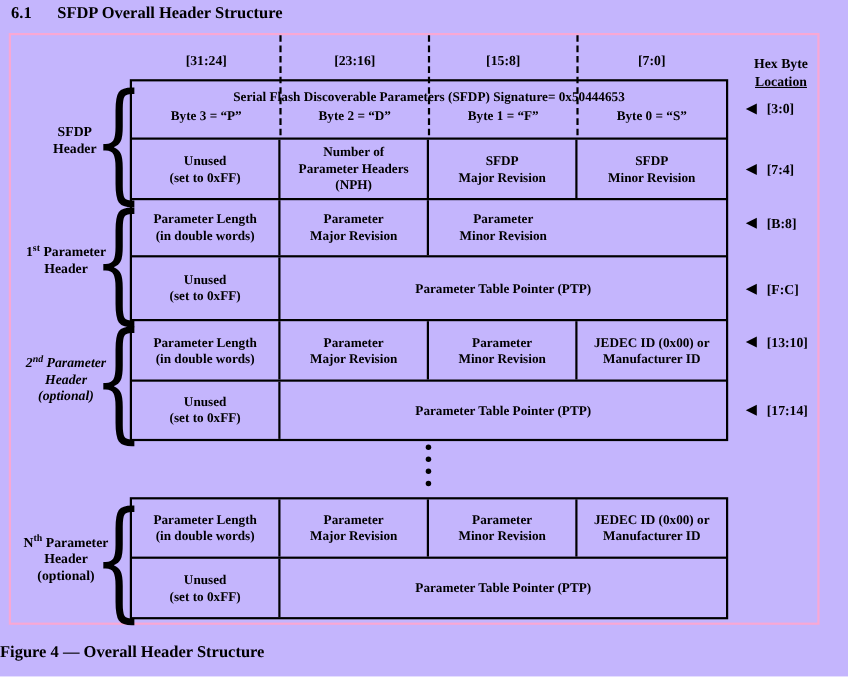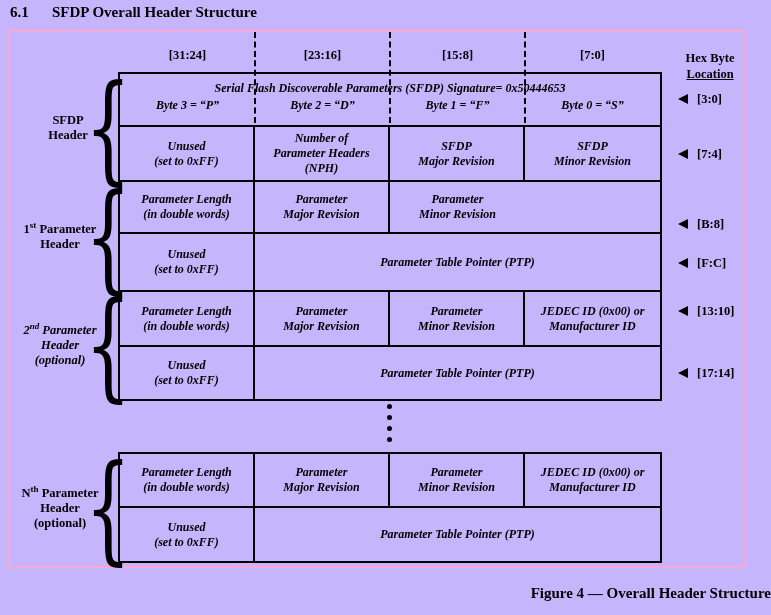--- a/index.html
+++ b/index.html
@@ -20,21 +20,21 @@
   .bit-label { position:absolute; top:16px; width:135px; text-align:center; font-size:12.5px; }
   .bl0 { left:110px; } .bl1 { left:245px; } .bl2 { left:380px; } .bl3 { left:515px; }
 
   
   .dash-line { position:absolute; top:0; height:91px; width:0; border-left:2px dashed #000; }
   .dl0 { left:244px; } .dl1 { left:379px; } .dl2 { left:514px; }
 
   
   .btable { position:absolute; left:108px; width:544px; border:2px solid #000; background:transparent; }
   .t1 { top:40px; } .t2 { top:420px; }
-  .row { display:flex; border-bottom:2px solid #000;font-style:italic; }
+  .row { display:flex; border-bottom:2px solid #000; }
   .btable .row:last-child { border-bottom:none; }
   .r1 { height:53px; } .r2 { height:55px; } .r3 { height:52px; } .r4 { height:58px; }
   .r5 { height:55px; } .r6 { height:52px; } .r7 { height:54px; } .r8 { height:53px; }
   .cell {
     width:135px; border-right:2px solid #000;
     display:flex; align-items:center; justify-content:center;
     text-align:center; font-size:12px; line-height:1.25; white-space:pre-line;
   }
   .row .cell:last-child { border-right:none; }
   .cell.wide { width:405px; }
@@ -42,21 +42,21 @@
   
   .sig { display:block; padding-top:7px; }
   .sig-title { text-align:center; font-size:12px; }
   .sig-bytes { display:flex; margin-top:2px; }
   .sig-bytes .b { width:135px; text-align:center; font-size:12px; }
 
   
   .hex-header { position:absolute; left:660px; top:18px; width:80px; text-align:center; font-size:12.5px; line-height:16px; }
   .hex-header .u { text-decoration:underline; }
   .marker { position:absolute; left:668px; height:14px; display:flex; align-items:center; gap:9px; }
-  .m0 { top:60px; } .m1 { top:115px; } .m2 { top:185px; } .m3 { top:224px; } .m4 { top:272px; } .m5 { top:334px; }
+  .m0 { top:60px; } .m1 { top:115px; } .m2 { top:164px; } .m3 { top:224px; } .m4 { top:272px; } .m5 { top:334px; }
   .tri { width:0; height:0; border-top:5px solid transparent; border-bottom:5px solid transparent; border-right:10px solid #000; }
   .marker .lbl { font-size:12.5px; }
 
   
   .sec-label { position:absolute; text-align:center; font-size:12.5px; line-height:15px; }
   .sl-sfdp { left:18px; top:81px;  width:80px; }
   .sl-ph1  { left:2px;  top:190px; width:96px; }
   .sl-ph2  { left:2px;  top:291px; width:96px;font-style:italic; }
   .sl-phn  { left:2px;  top:454px; width:96px; }
   .sec-label sup { font-size:9px; vertical-align:super; line-height:0; }
@@ -66,21 +66,21 @@
     font-size:118px; font-weight:400; font-family:"DejaVu Serif",serif;
     transform:scaleX(0.62);
   }
   .b-sfdp { top:52px; } .b-ph1 { top:161px; } .b-ph2 { top:269px; } .b-phn { top:432px; }
 
   
   .dots { position:absolute; left:377px; top:372px; display:flex; flex-direction:column; gap:6px; }
   .dots i { width:5px; height:5px; border-radius:50%; background:#000; }
 
   
-  .caption { position:absolute; top:585px; left:0; width:771px; text-align:right; font-size:15px; }
+  .caption { position:absolute; top:585px; left:0; width:771px; text-align:left; font-size:15px; }
 </style>
 </head>
 <body>
 
 <div class="page">
 
   <div class="heading">
     <span class="num">6.1</span>
     <span class="ttl">SFDP Overall Header Structure</span>
   </div>

